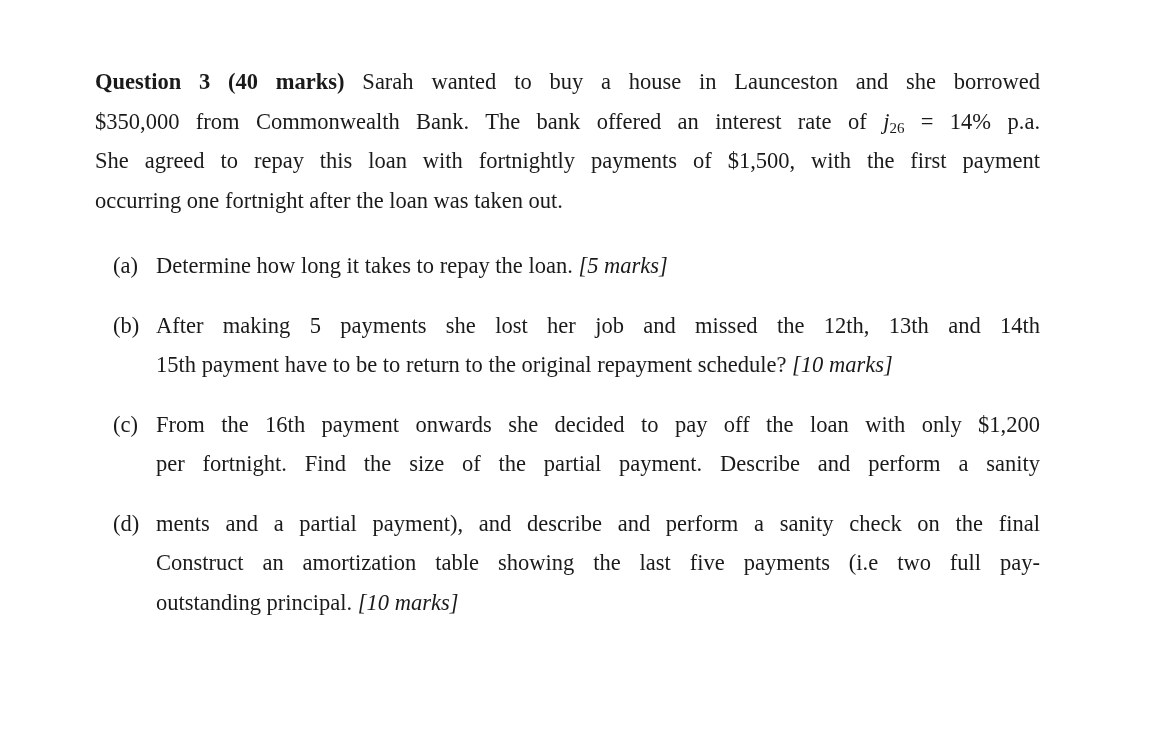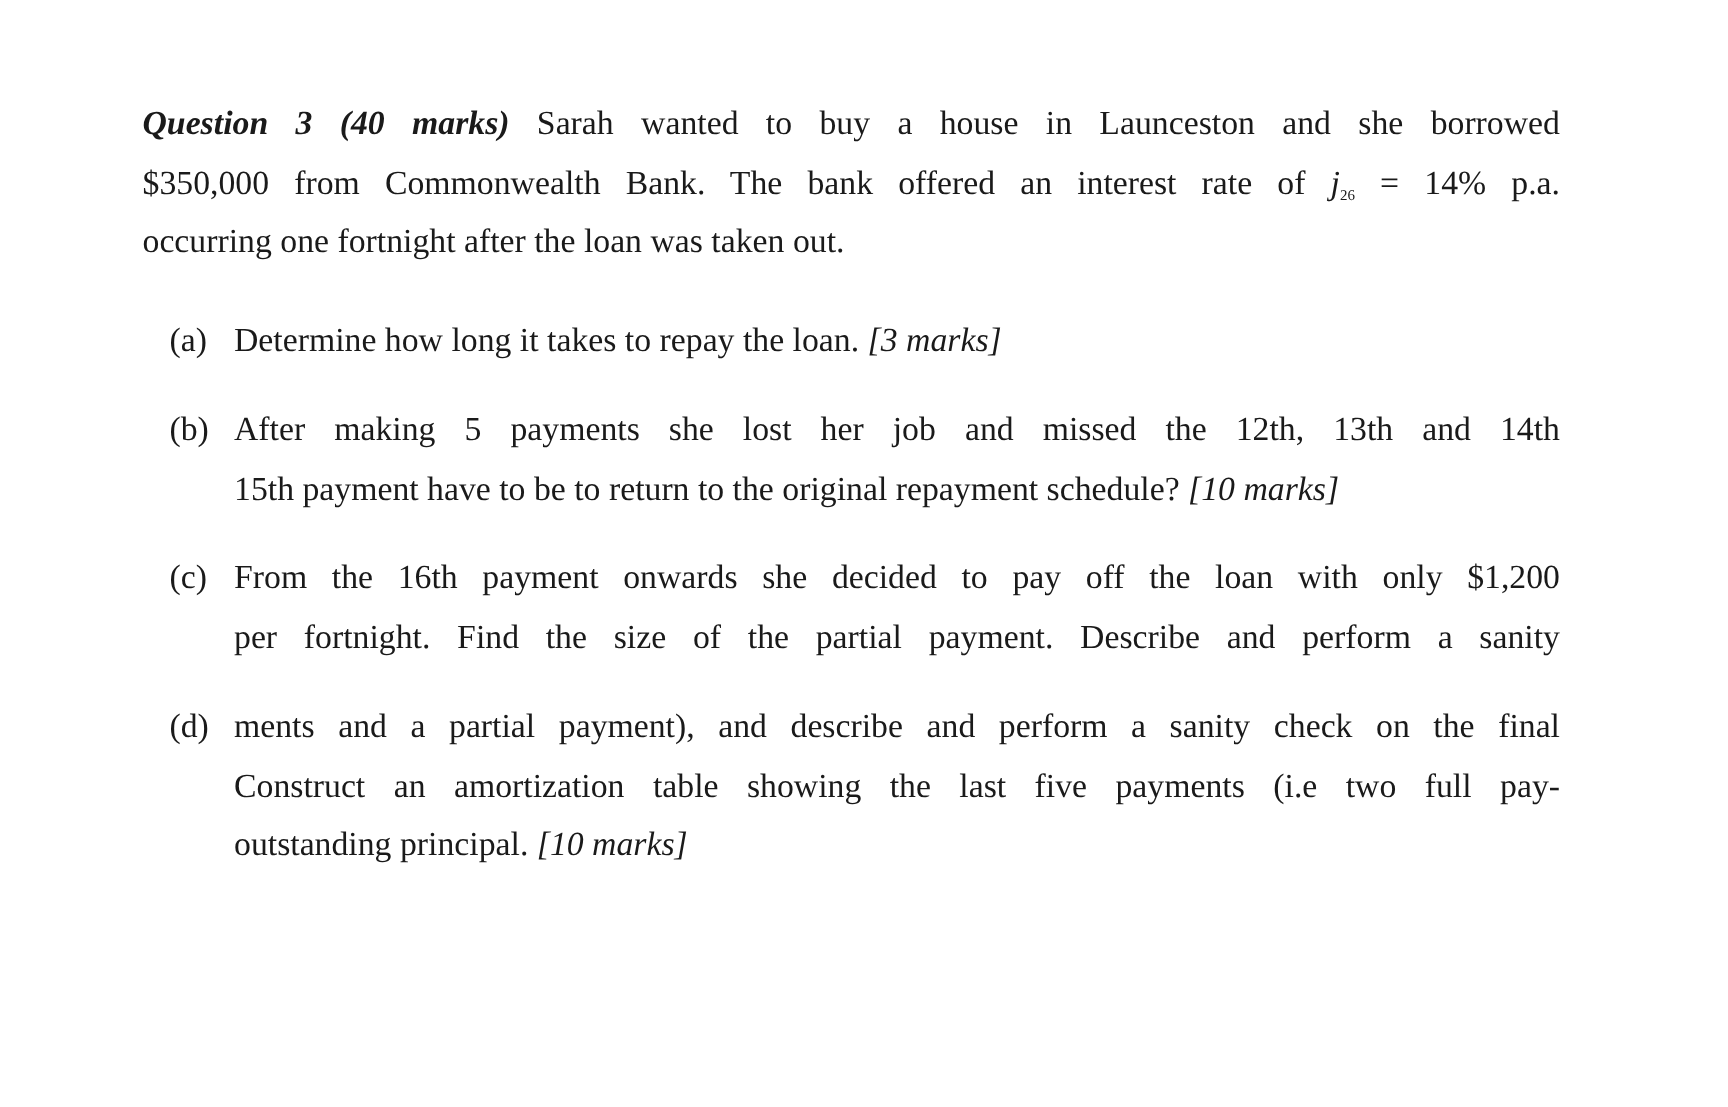--- a/index.html
+++ b/index.html
@@ -33,27 +33,26 @@
       display: block;
       text-align: justify;
       text-align-last: justify;
       white-space: nowrap;
     }
     .intro .line.last {
       text-align-last: left;
     }
     .q-head {
       font-weight: bold;
-      font-style: italic;
     }
     .math-j {
       font-style: italic;
     }
     .math-sub {
-      font-size: 10px;
+      font-size: 15px;
       vertical-align: -4px;
       font-style: normal;
       line-height: 0;
     }
     .parts {
       margin-top: 26px;
     }
     .part {
       position: relative;
       padding-left: 61px;
@@ -78,27 +77,28 @@
       font-style: italic;
     }
   </style>
 </head>
 <body>
 
 <div class="page">
   <p class="intro">
     <span class="line"><span class="q-head">Question 3 (40 marks)</span><span> Sarah wanted to buy a house in Launceston and she borrowed</span></span>
     <span class="line"><span>$350,000 from Commonwealth Bank. The bank offered an interest rate of </span><span class="math-j">j</span><span class="math-sub">26</span><span> = 14% p.a.</span></span>
+    <span class="line"><span>She agreed to repay this loan with fortnightly payments of $1,500, with the first payment</span></span>
     <span class="line last"><span>occurring one fortnight after the loan was taken out.</span></span>
   </p>
 
   <div class="parts">
     <div class="part">
       <span class="label">(a)</span>
-      <span class="line last"><span>Determine how long it takes to repay the loan. </span><span class="marks">[3 marks]</span></span>
+      <span class="line last"><span>Determine how long it takes to repay the loan. </span><span class="marks">[5 marks]</span></span>
     </div>
 
     <div class="part">
       <span class="label">(b)</span>
       <span class="line">After making 5 payments she lost her job and missed the 12th, 13th and 14th</span>
       <span class="line last"><span>15th payment have to be to return to the original repayment schedule? </span><span class="marks">[10 marks]</span></span>
     </div>
 
     <div class="part">
       <span class="label">(c)</span>

